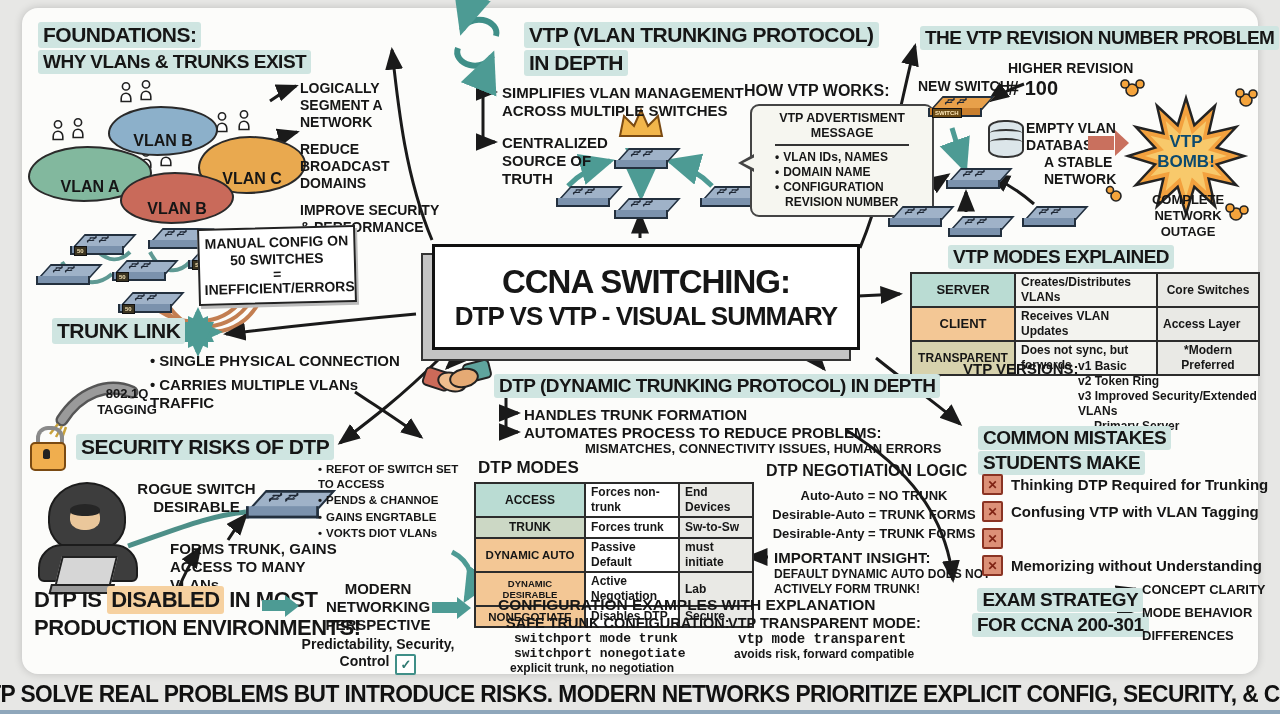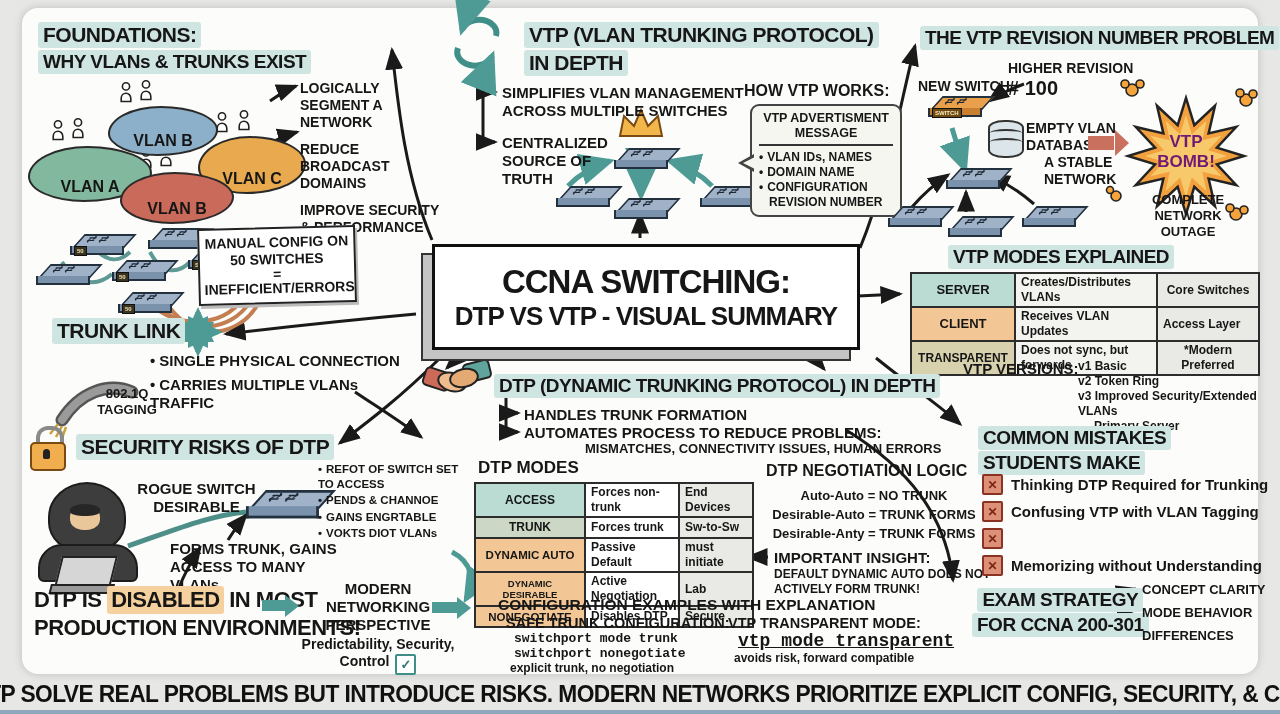--- a/index.html
+++ b/index.html
@@ -53,21 +53,21 @@
   
   .lock{position:absolute;width:34px;height:44px;}
   .lock .sh{position:absolute;left:6px;top:0;width:20px;height:20px;border:4.5px solid #8a8a8a;border-bottom:none;border-radius:12px 12px 0 0;}
   .lock .bo{position:absolute;left:0;top:16px;width:32px;height:25px;background:#f0ae4e;border:2.5px solid #7a4a12;border-radius:5px;}
   .lock .kh{position:absolute;left:13px;top:23px;width:7px;height:10px;background:#222;border-radius:4px 4px 2px 2px;}
   
   .cyl{position:absolute;width:32px;height:34px;background:#dce6ea;border:2.5px solid #333;border-radius:16px/8px;}
   .cyl::before{content:"";position:absolute;left:0;right:0;top:7px;border-top:2px solid #333;border-radius:50%;height:6px;}
   .cyl::after{content:"";position:absolute;left:0;right:0;top:16px;border-top:2px solid #333;border-radius:50%;height:6px;}
   
-  .bubble{position:absolute;background:#f6f6f0;border:2.5px solid #444;border-radius:9px;padding:5px 7px;}
+  .bubble{position:absolute;background:#f6f6f0;border:2.5px solid #444;border-radius:9px;padding:5px 23px;}
   .bubble::before{content:"";position:absolute;left:-14px;top:48px;border-right:16px solid #444;border-top:9px solid transparent;border-bottom:9px solid transparent;}
   .bubble::after{content:"";position:absolute;left:-9px;top:51px;border-right:12px solid #f6f6f0;border-top:6px solid transparent;border-bottom:6px solid transparent;}
   .bubble .tt{font-size:12.5px;font-weight:800;text-align:center;border-bottom:2px solid #333;padding-bottom:3px;margin-bottom:4px;line-height:15px;}
   
   .cbox3d{position:absolute;left:432px;top:244px;width:422px;height:100px;background:#fff;border:3.5px solid #101010;
           box-shadow:-10px 10px 0 -1px #c4c4c4,-10px 10px 0 1px #333;display:flex;flex-direction:column;align-items:center;justify-content:center;}
   .cbox3d .t1{font-size:33px;font-weight:800;letter-spacing:-1px;line-height:38px;}
   .cbox3d .t2{font-size:26px;font-weight:800;letter-spacing:-1px;line-height:30px;}
   
   .hood{position:absolute;width:74px;height:66px;background:#3d3d3d;border:2px solid #1c1c1c;border-radius:50% 50% 42% 42%;}
@@ -392,21 +392,21 @@
   <div class="sw3" style="left:948px;top:216px;">
       <div class="swtop"></div>
       <div class="swfront"></div>
     </div>
   <div class="sw3" style="left:1022px;top:206px;">
       <div class="swtop"></div>
       <div class="swfront"></div>
     </div>
 
   <div class="barrow red" style="left:1088px;top:136px;width:26px;"></div>
-  <div class="abs" style="left:1156px;top:132px;width:60px;text-align:center;color:#701a75;font-weight:800;font-size:17px;line-height:20px;">
+  <div class="abs" style="left:1156px;top:132px;width:60px;text-align:center;color:#0c4a6e;font-weight:800;font-size:17px;line-height:20px;">
     <div>VTP</div>
       <div>BOMB!</div>
   </div>
   <div class="abs b13" style="left:1148px;top:192px;width:80px;text-align:center;">COMPLETE NETWORK OUTAGE</div>
 
   <div class="abs h-med" style="left:948px;top:245px;"><span class="hl">VTP MODES EXPLAINED</span></div>
   <table class="gr abs" style="left:910px;top:272px;width:348px;">
     <colgroup>
         <col style="width:104px;">
         <col style="width:142px;">
@@ -534,19 +534,19 @@
   <div class="barrow" style="left:432px;top:602px;width:26px;"></div>
   <div class="abs" style="left:498px;top:596px;font-size:15.5px;font-weight:800;">CONFIGURATION EXAMPLES WITH EXPLANATION</div>
   <div class="abs" style="left:506px;top:615px;">
     <div style="font-size:14.5px;font-weight:800;">SAFE TRUNK CONFIGURATION:</div>
     <div class="mono" style="font-size:13px;padding-left:8px;">switchport mode trunk</div>
     <div class="mono" style="font-size:13px;padding-left:8px;">switchport nonegotiate</div>
     <div class="b12" style="padding-left:4px;">explicit trunk, no negotiation</div>
   </div>
   <div class="abs" style="left:728px;top:615px;">
     <div style="font-size:14.5px;font-weight:800;">VTP TRANSPARENT MODE:</div>
-    <div class="mono" style="font-size:18px;padding-left:10px;text-decoration:underline;">vtp mode transparent</div>
+    <div class="mono" style="font-size:14px;padding-left:10px;">vtp mode transparent</div>
     <div class="b12" style="padding-left:6px;">avoids risk, forward compatible</div>
   </div>
 
   <div class="abs" style="left:0;top:678px;width:1280px;height:32px;display:flex;align-items:center;justify-content:center;white-space:nowrap;font-size:23px;font-weight:800;letter-spacing:-.6px;color:#111;transform:scaleX(.99);">DTP &amp; VTP SOLVE REAL PROBLEMS BUT INTRODUCE RISKS. MODERN NETWORKS PRIORITIZE EXPLICIT CONFIG, SECURITY, &amp; CONTROL.</div>
   <div class="abs" style="left:0;top:710px;width:1280px;height:4px;background:#8fa7bb;"></div>
 </div>
 
 </body></html>

